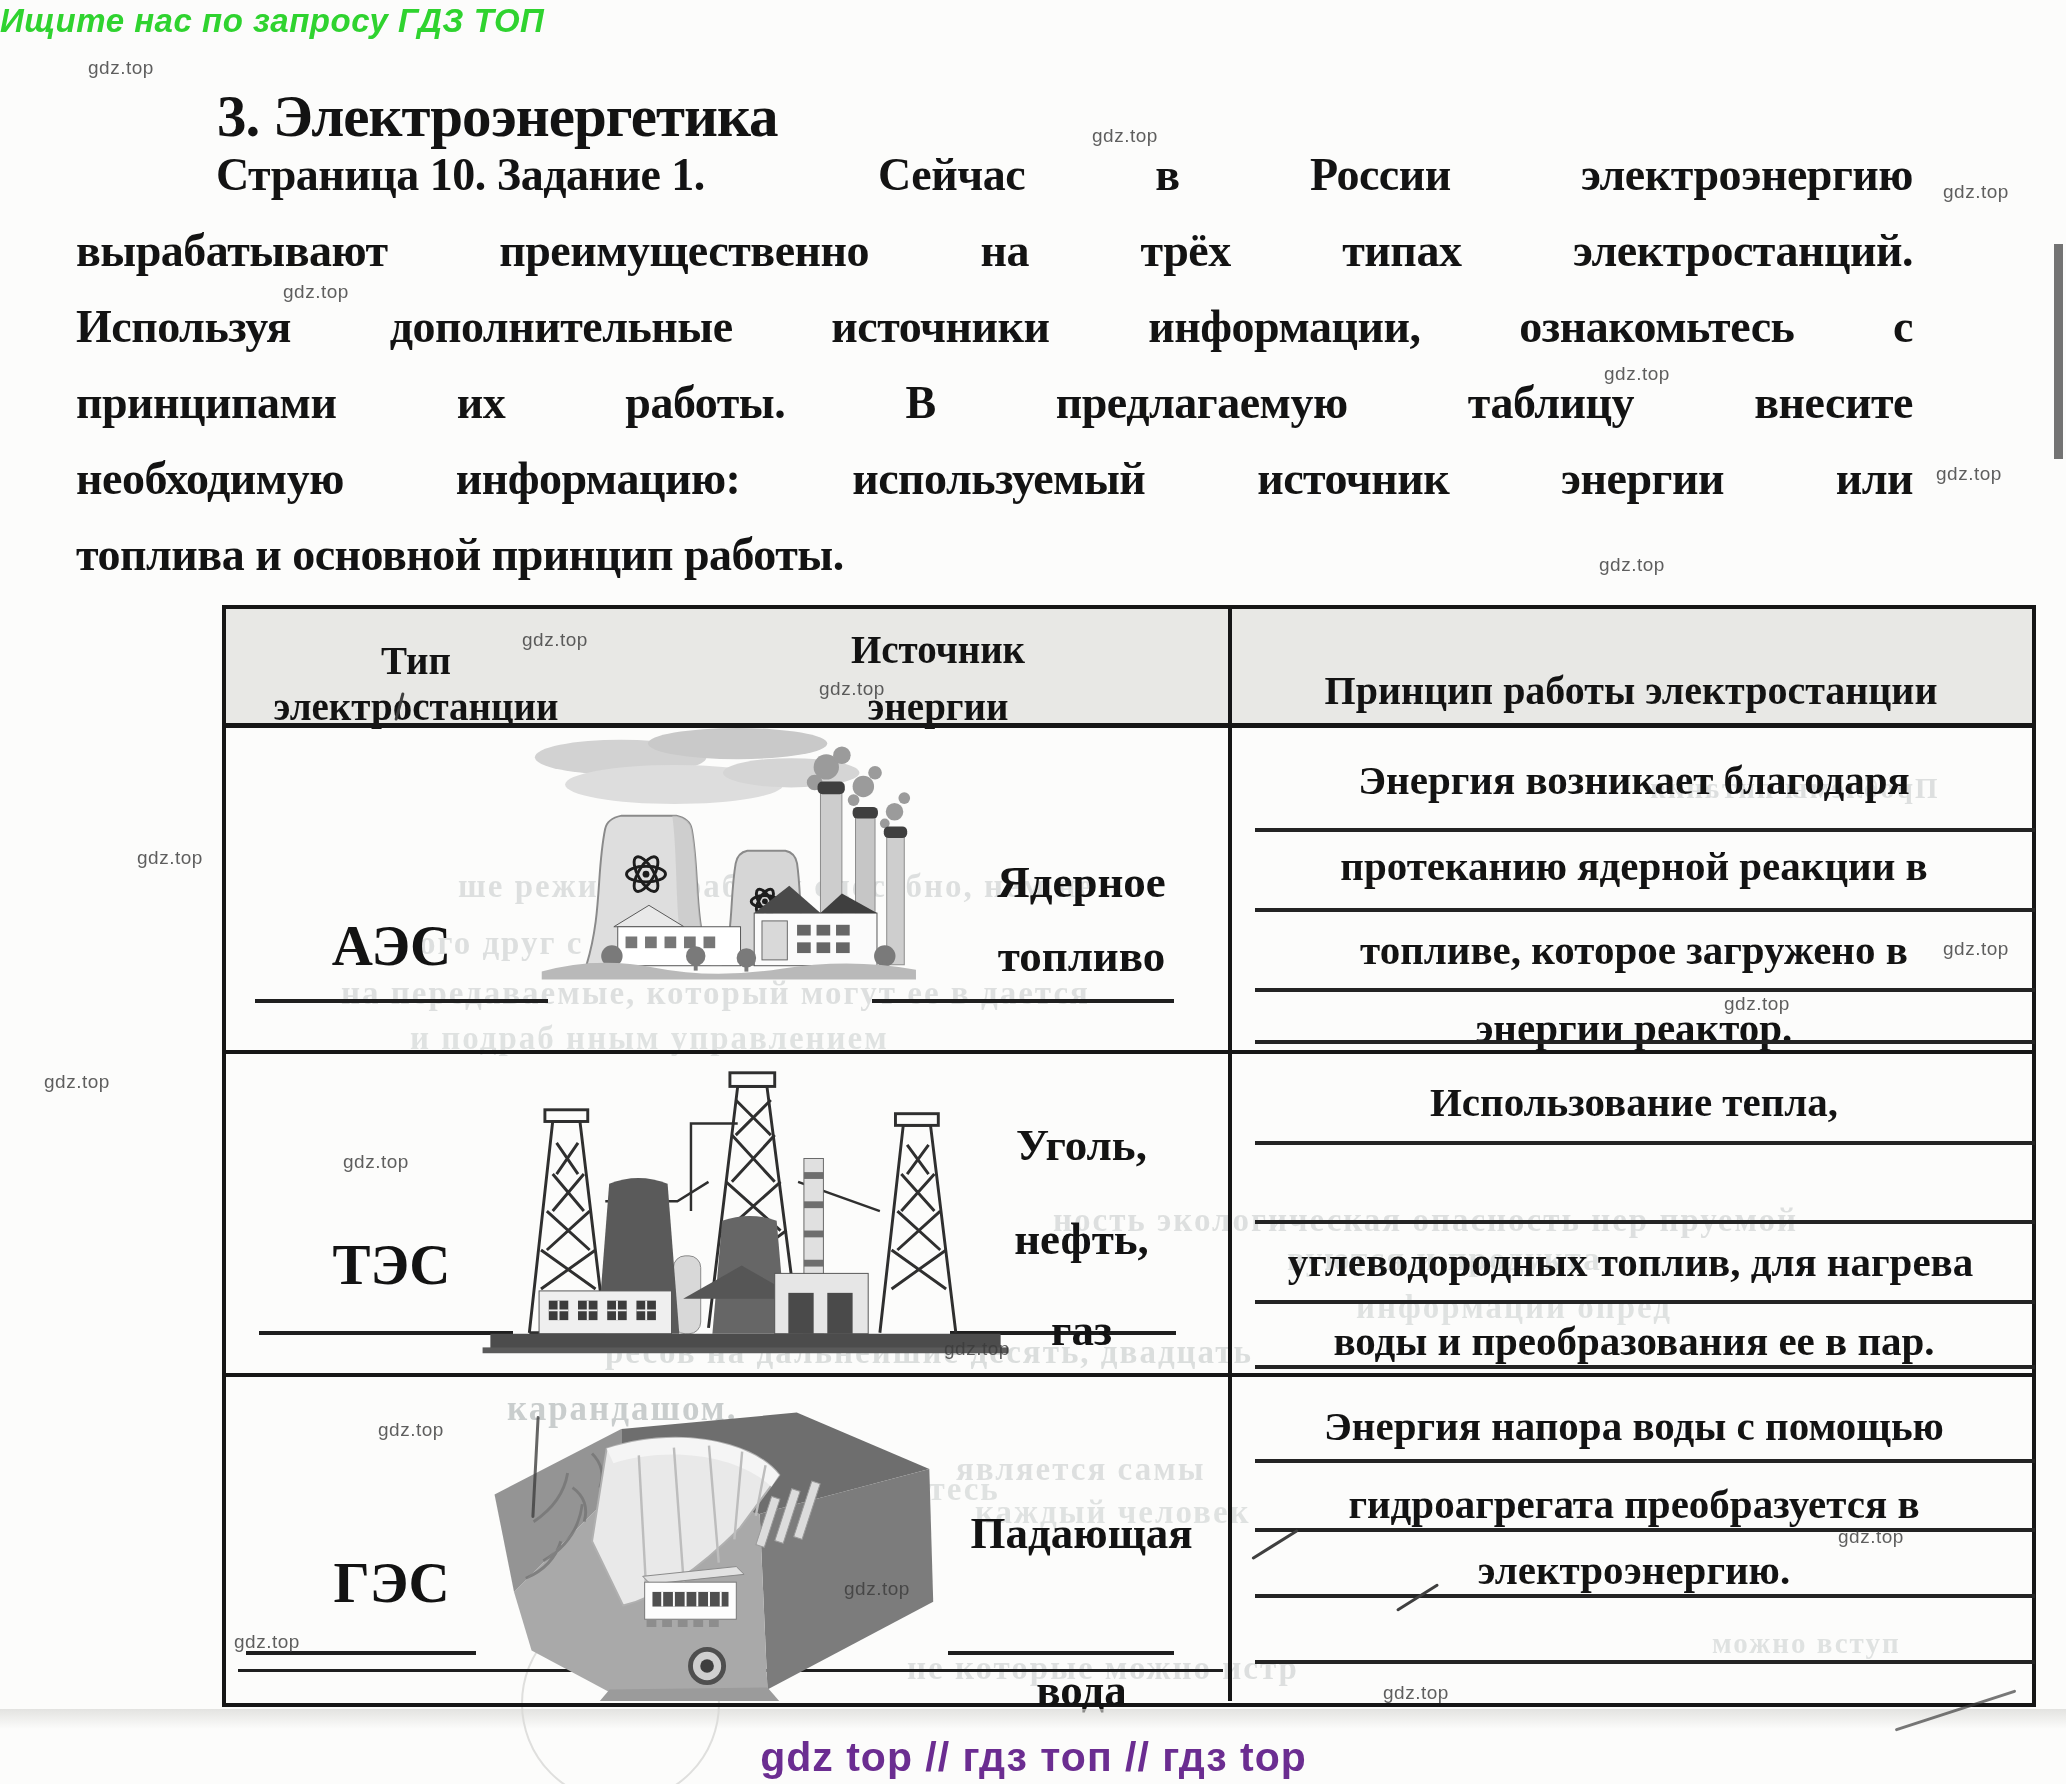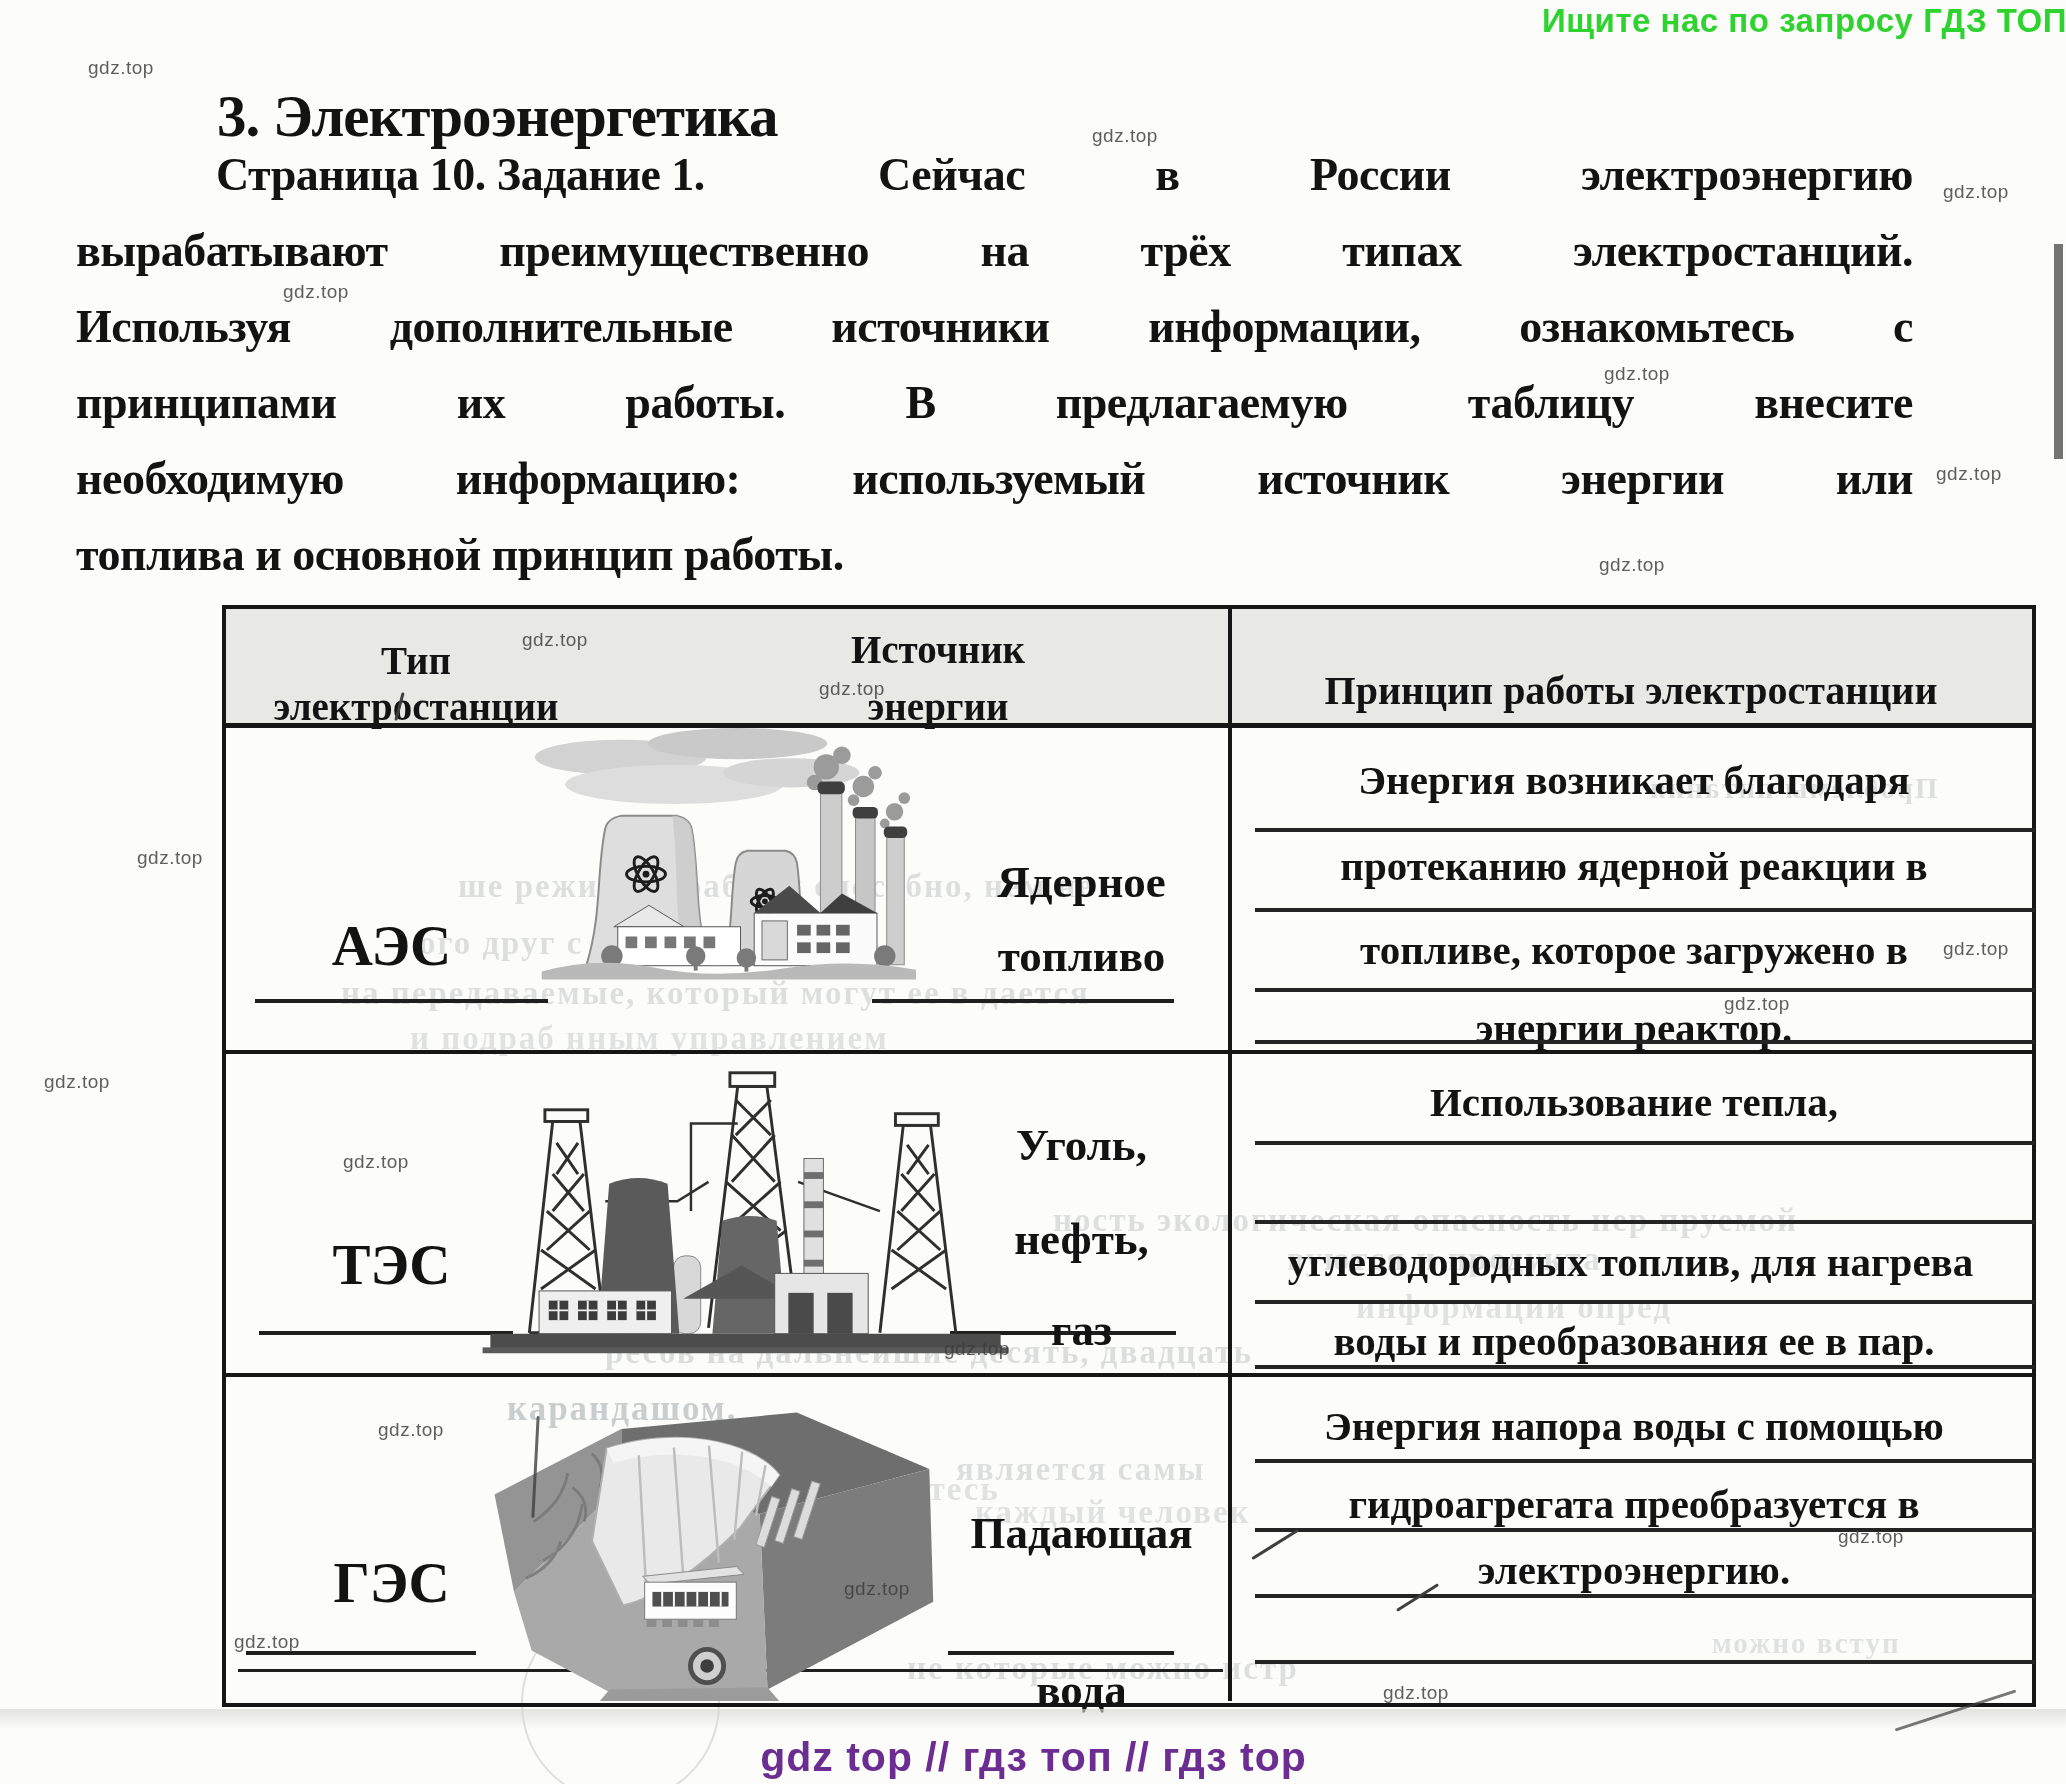--- a/index.html
+++ b/index.html
@@ -11,23 +11,23 @@
     --paper:#fcfcfb;
     --ink:#131313;
   }
   html,body{margin:0;padding:0;background:#ffffff;}
   .page{
     position:relative;width:2067px;height:1785px;background:var(--paper);
     overflow:hidden;font-family:"Liberation Serif","DejaVu Serif",serif;
     font-weight:700;color:var(--ink);
   }
   .promo{
-    position:absolute;top:2px;left:0;width:100%;text-align:right;
+    position:absolute;top:2px;left:0;width:100%;text-align:left;
     font-family:"Liberation Sans","DejaVu Sans",sans-serif;font-weight:600;
-    font-size:33px;color:var(--accent_green);letter-spacing:0.5px;
+    font-size:33px;color:var(--accent_green);letter-spacing:0.5px;font-style:italic;
   }
   .title{
     position:absolute;left:217px;top:82px;margin:0;font-size:59px;
     letter-spacing:-1px;white-space:nowrap;
   }
   .para{position:absolute;left:76px;top:137px;width:1837px;font-size:46px;letter-spacing:-0.5px;}
   .pline{position:relative;height:76px;line-height:76px;text-align:justify;text-align-last:justify;white-space:normal;}
   .pline.first{text-align:left;text-align-last:auto;}
   .pl1left{position:absolute;left:140px;top:0;white-space:nowrap;}
   .pl1right{display:block;margin-left:802px;text-align:justify;text-align-last:justify;}

